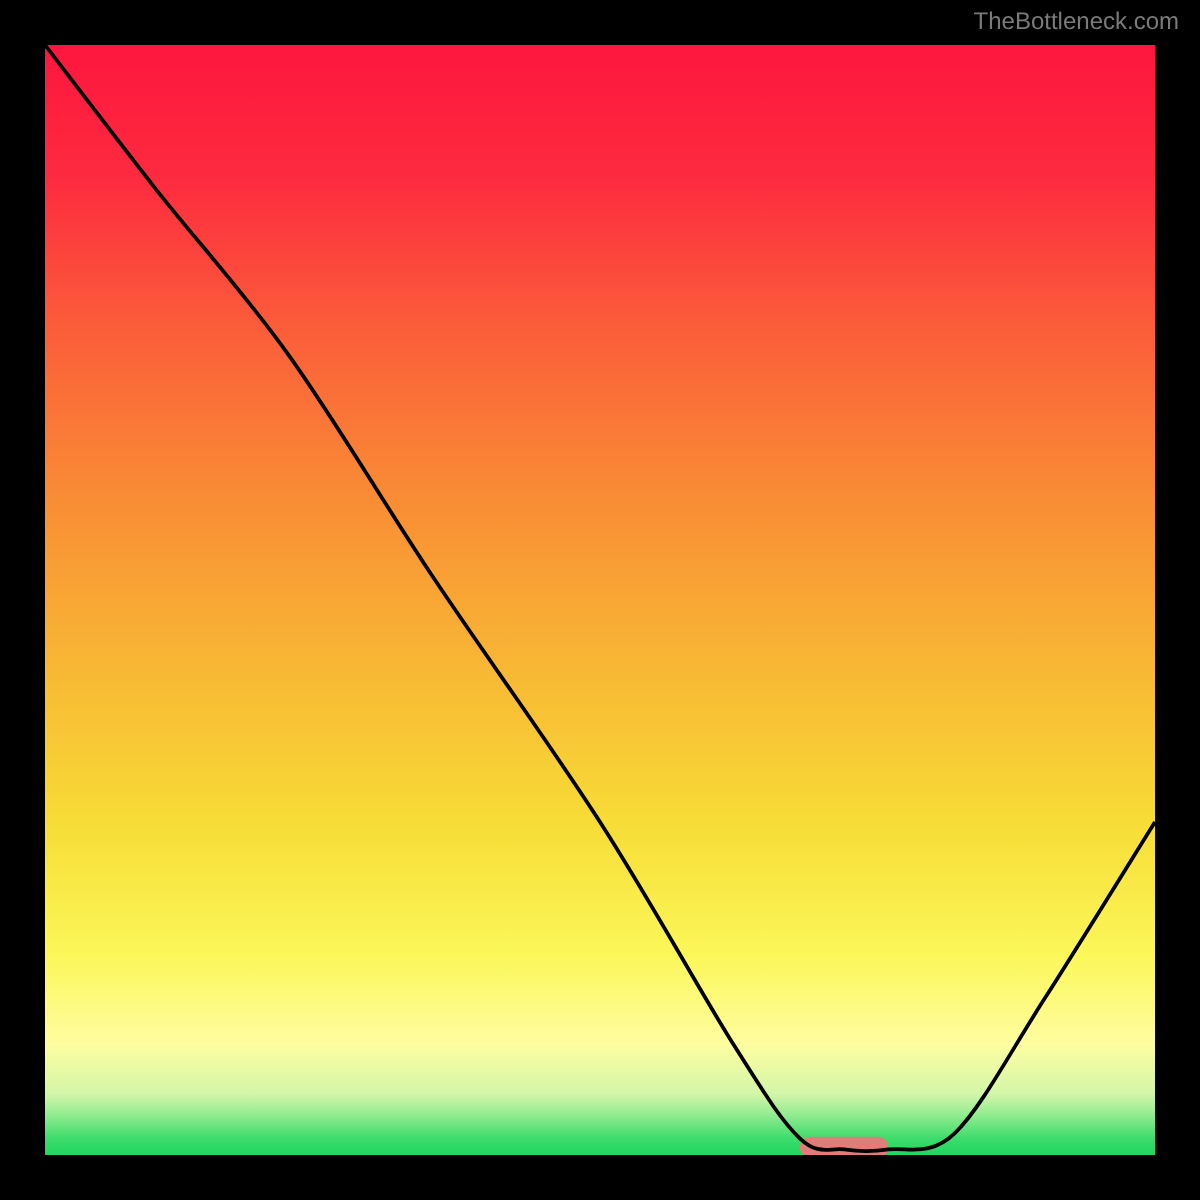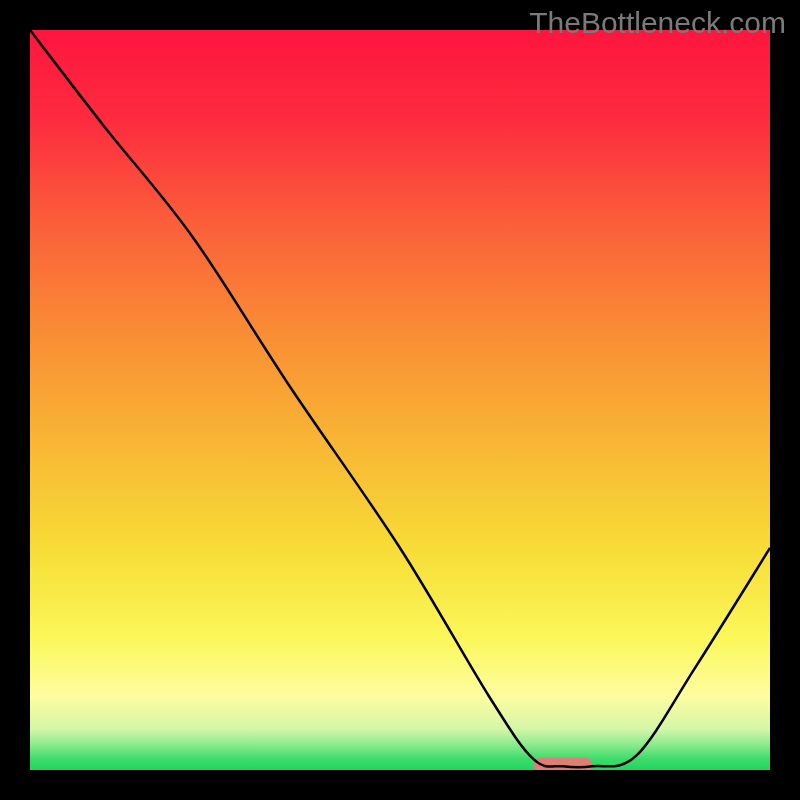--- a/index.html
+++ b/index.html
@@ -9,21 +9,21 @@
     height: 800px;
     background: #000;
     position: relative;
     font-family: Arial, sans-serif;
   }
   .watermark {
     position: absolute;
     top: 6px;
     right: 14px;
     color: #7a7a7a;
-    font-size: 30px;
+    font-size: 16px;
     font-weight: 500;
     z-index: 10;
   }
   .plot-area {
     position: absolute;
     left: 30px;
     top: 30px;
     width: 740px;
     height: 740px;
     overflow: hidden;

